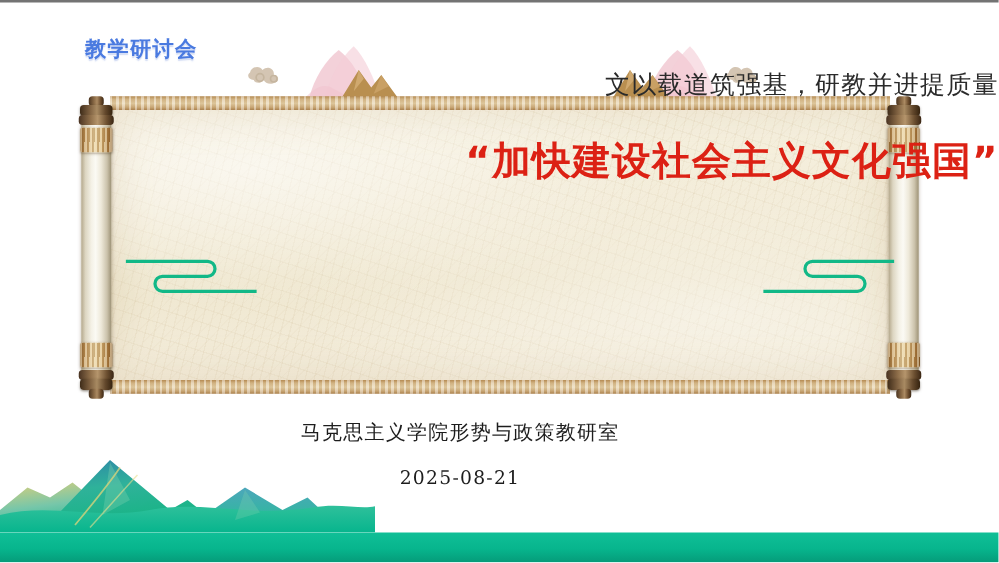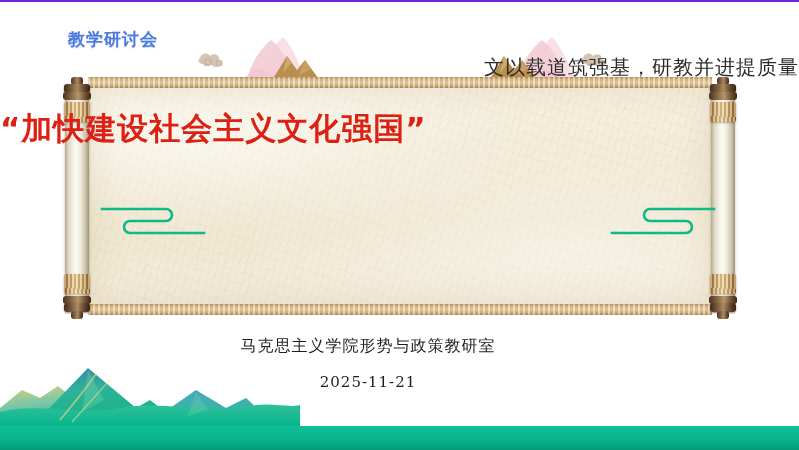--- a/index.html
+++ b/index.html
@@ -10,21 +10,21 @@
   }
   body {
     font-family: "Liberation Sans", sans-serif;
   }
   #slide {
     position: relative;
     width: 799px;
     height: 450px;
     overflow: hidden;
     background: #ffffff;
-    border-top: 2px solid #6d28d9;
+    border-top: 2px solid #737373;
     box-sizing: border-box;
   }
 
   
   #topic-label {
     position: absolute;
     left: 68px;
     top: 26px;
     font-family: "DejaVu Sans", "Liberation Sans", sans-serif;
     font-size: 17px;
@@ -167,21 +167,21 @@
     font-size: 20px;
     color: #2a2a2a;
     letter-spacing: 1px;
     white-space: nowrap;
   }
   #main-title {
     position: absolute;
     left: 0;
     top: 106px;
     width: 100%;
-    text-align: left;
+    text-align: right;
     font-family: "DejaVu Sans", "Liberation Sans", sans-serif;
     font-size: 31px;
     font-weight: bold;
     color: #dc2114;
     letter-spacing: 1px;
     white-space: nowrap;
   }
 
   
   .meander {
@@ -335,21 +335,21 @@
     </svg>
   </div>
   <div class="meander" id="meander-right">
     <svg width="118" height="48" viewBox="0 0 118 48">
       <path d="M116 17 H52 a6 6 0 0 0 -6 6 v0 a6 6 0 0 0 6 6 H88 a6 6 0 0 1 6 6 v0 a6 6 0 0 1 -6 6 H14" fill="none" stroke="#12b887" stroke-width="2.6" stroke-linecap="square"></path>
     </svg>
   </div>
 
   <div id="footer">
     <div id="footer-org">马克思主义学院形势与政策教研室</div>
-    <div id="footer-date">2025-11-21</div>
+    <div id="footer-date">2025-08-21</div>
   </div>
 
   <div id="bottom-mountains">
     <svg width="300" height="76" viewBox="0 0 300 76">
       <defs>
         <linearGradient id="mg1" x1="0" y1="0" x2="0.3" y2="1">
           <stop offset="0%" stop-color="#2f86a8"></stop>
           <stop offset="45%" stop-color="#2fb29a"></stop>
           <stop offset="100%" stop-color="#16b483"></stop>
         </linearGradient>

